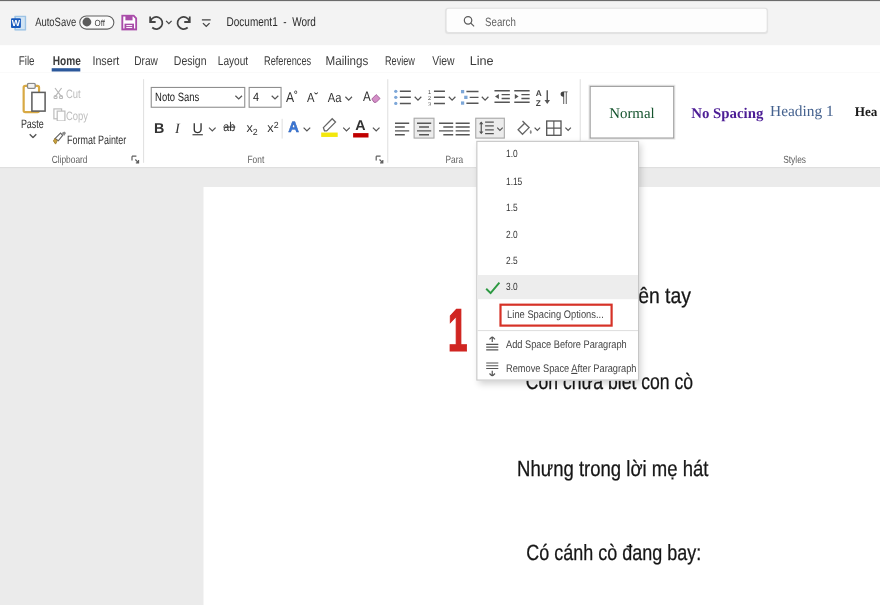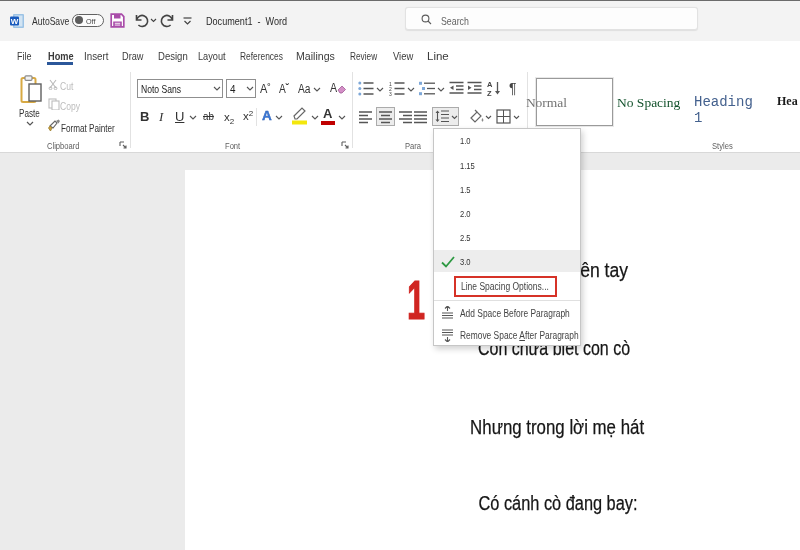--- a/index.html
+++ b/index.html
@@ -255,23 +255,23 @@
   <rect x="1" y="1" width="13" height="13" fill="none" stroke="#555" stroke-width="1.2"></rect>
   <path d="M7.5 1 V14 M1 7.5 H14" stroke="#555" stroke-width="1"></path>
 </svg>
 <svg class="abs" style="left:513px;top:115px;" width="7" height="5" viewBox="0 0 7 5">
     <path d="M1 1 l2.5 2.5 L6 1" stroke="#555" stroke-width="1.1" fill="none"></path>
   </svg>
 
 <div class="tx" style="left:405px;top:140px;font-size:9.5px;color:#5f5f5f;transform:scaleX(0.8);">Para</div>
 
 <div class="abs" style="left:536px;top:78px;width:77px;height:48px;border:1px solid #9a9a9a;background:#fff;box-shadow:0 0 0 1px #e8e8e8;"></div>
-<div class="abs" style="left:508px;top:95px;width:77px;text-align:center;font-size:13.5px;color:#737373;font-family:'Liberation Serif',serif;">Normal</div>
-<div class="abs" style="left:617px;top:95px;width:77px;text-align:left;font-size:13.5px;color:#14532d;font-family:'Liberation Serif',serif;">No Spacing</div>
-<div class="abs" style="left:694px;top:94px;width:70px;text-align:left;font-size:14px;color:#44618e;font-family:Liberation Mono, monospace;">Heading 1</div>
+<div class="abs" style="left:536px;top:95px;width:77px;text-align:center;font-size:13.5px;color:#14532d;font-family:'Liberation Serif',serif;">Normal</div>
+<div class="abs" style="left:617px;top:95px;width:77px;text-align:right;font-size:13.5px;color:#4c1d95;font-family:'Liberation Serif',serif;font-weight:bold;">No Spacing</div>
+<div class="abs" style="left:694px;top:94px;width:70px;text-align:center;font-size:14px;color:#44618e;font-family:Liberation Serif, serif;">Heading 1</div>
 <div class="abs" style="left:777px;top:94px;font-size:12px;font-weight:bold;color:#1a1a1a;font-family:'Liberation Serif',serif;">Hea</div>
 <div class="tx" style="left:712px;top:140px;font-size:9.5px;color:#5f5f5f;transform:scaleX(0.8);">Styles</div>
 
 <div class="abs" style="left:0;top:154px;width:800px;height:396px;background:#ebebeb;"></div>
 <div class="abs" style="left:185px;top:170px;width:615px;height:380px;background:#fff;"></div>
 
 <div class="abs" style="left:358px;top:256px;width:400px;text-align:center;font-size:20px;color:#161616;-webkit-text-stroke:0.25px #161616;transform-origin:200px 50%;transform:translate(-6.7px,2.5px) scaleX(0.88);white-space:nowrap;">Con còn bế trên tay</div>
 <div class="abs" style="left:358px;top:341px;width:400px;text-align:center;font-size:20px;color:#161616;-webkit-text-stroke:0.25px #161616;transform-origin:200px 50%;transform:translate(-4px,-4px) scaleX(0.80);white-space:nowrap;">Con chưa biết con cò</div>
 <div class="abs" style="left:358px;top:416px;width:400px;text-align:center;font-size:20px;color:#161616;-webkit-text-stroke:0.25px #161616;transform-origin:200px 50%;transform:translateX(-0.9px) scaleX(0.842);white-space:nowrap;">Nhưng trong lời mẹ hát</div>
 <div class="abs" style="left:358px;top:492px;width:400px;text-align:center;font-size:20px;color:#161616;-webkit-text-stroke:0.25px #161616;transform-origin:200px 50%;transform:scaleX(0.817);white-space:nowrap;">Có cánh cò đang bay:</div>

